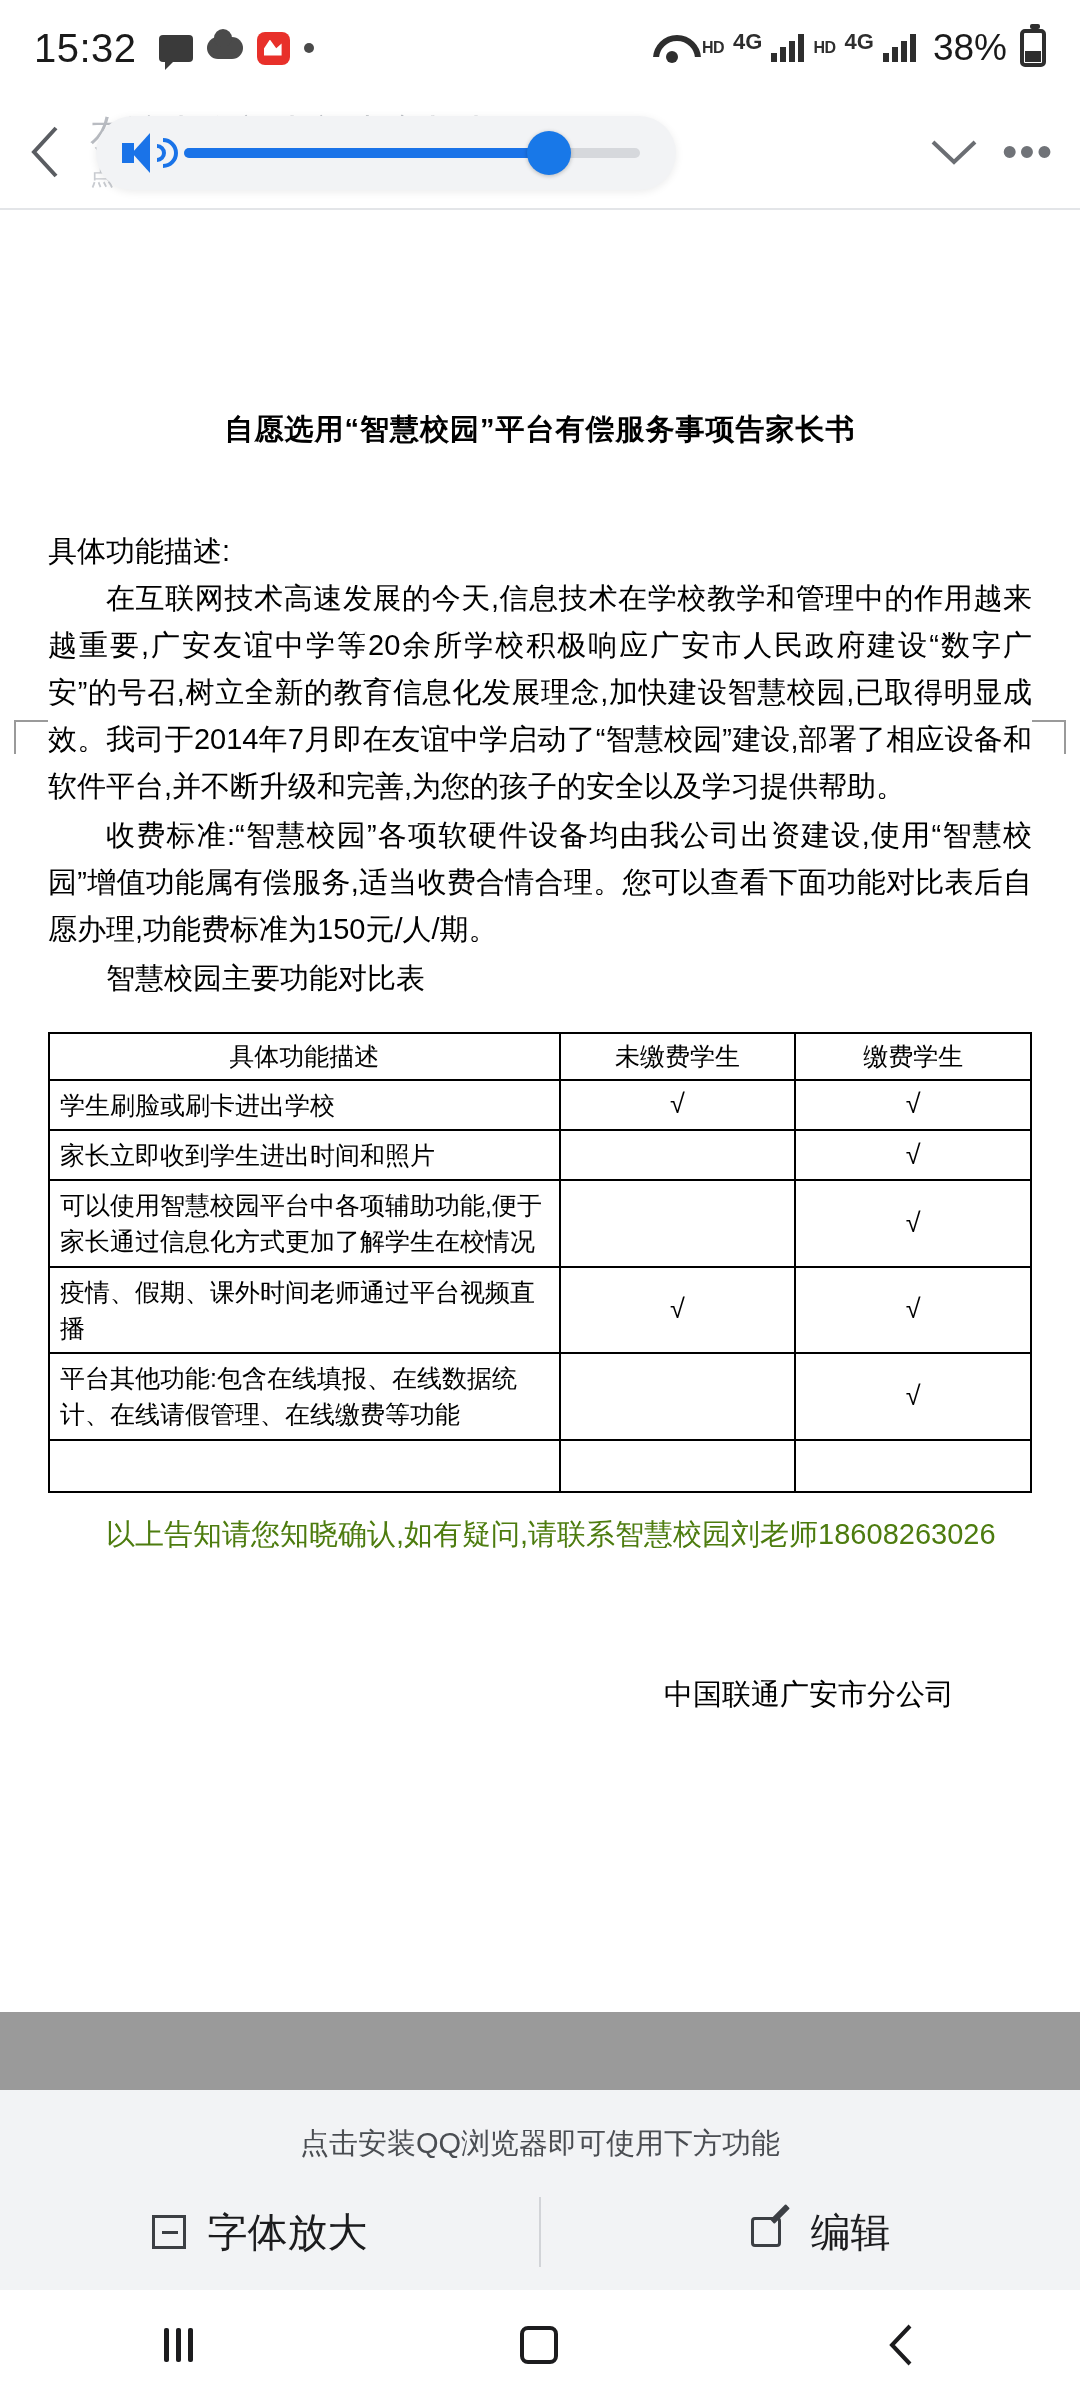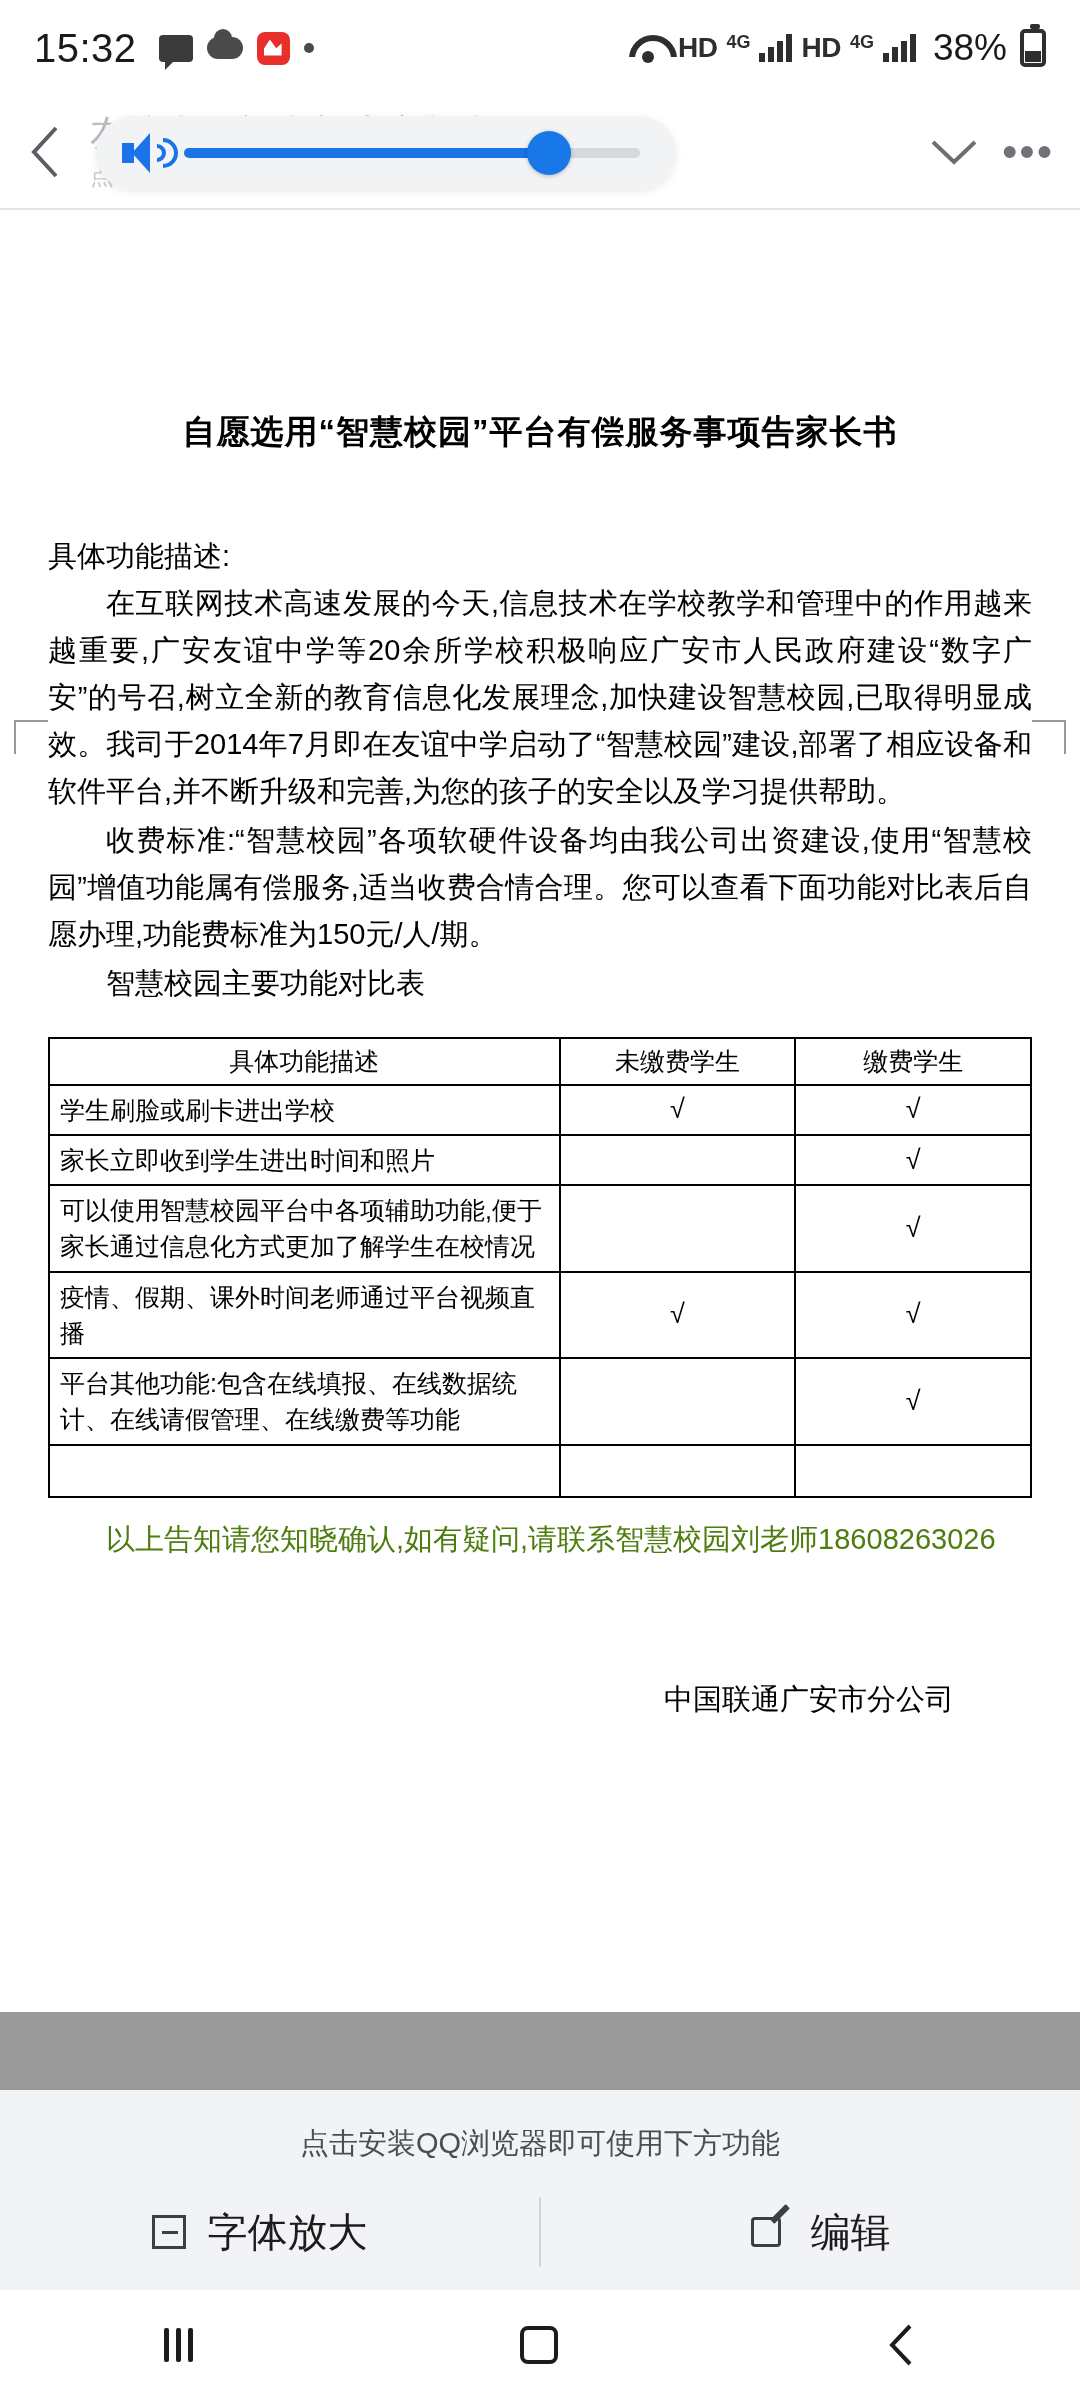--- a/index.html
+++ b/index.html
@@ -60,22 +60,22 @@
   }
   .icon-wifi:before{
     content:""; position:absolute; left:0; top:2px; width:36px; height:36px;
     border: 6px solid #2e2e2e; border-radius: 50%;
     clip-path: polygon(0 0, 100% 0, 100% 46%, 0 46%);
   }
   .icon-wifi:after{
     content:""; position:absolute; left:13px; top:18px; width:12px; height:12px;
     background:#2e2e2e; border-radius:50%;
   }
-  .hd-label { font-size: 28px; color: #2e2e2e; font-weight: bold; letter-spacing: -0.5px;}
-  .fourg { font-size: 18px; color: #2e2e2e; font-weight: bold; position: relative; top: -6px;}
+  .hd-label { font-size: 16px; color: #2e2e2e; font-weight: bold; letter-spacing: -0.5px;}
+  .fourg { font-size: 22px; color: #2e2e2e; font-weight: bold; position: relative; top: -6px;}
   .sig-bars { display: inline-flex; align-items: flex-end; gap: 3px; height: 28px; }
   .sig-bars i { display: block; width: 6px; background: #2e2e2e; }
   .sig-bars i:nth-child(1){height: 9px;}
   .sig-bars i:nth-child(2){height: 15px;}
   .sig-bars i:nth-child(3){height: 21px;}
   .sig-bars i:nth-child(4){height: 28px;}
   .batt {
     width: 26px; height: 38px; border: 4px solid #2e2e2e; border-radius: 5px;
     position: relative; margin-left: 4px;
   }
@@ -179,21 +179,21 @@
   }
   .crop-mark {
     position: absolute; width: 34px; height: 34px;
   }
   .cm-tl { left: 14px; top: 310px; border-left: 2px solid #9a9a9a; border-top: 2px solid #9a9a9a;}
   .cm-tr { right: 14px; top: 310px; border-right: 2px solid #9a9a9a; border-top: 2px solid #9a9a9a;}
 
   .doc-inner { padding: 0 48px; }
   .doc-h1 {
     text-align: center;
-    font-size: 33px;
+    font-size: 29px;
     font-weight: bold;
     color: #000000;
     margin-top: 200px;
     font-family: "Liberation Sans", sans-serif;
     letter-spacing: 1px;
   }
   .doc-p {
     font-size: 29px;
     line-height: 1.62;
     color: #000000;

